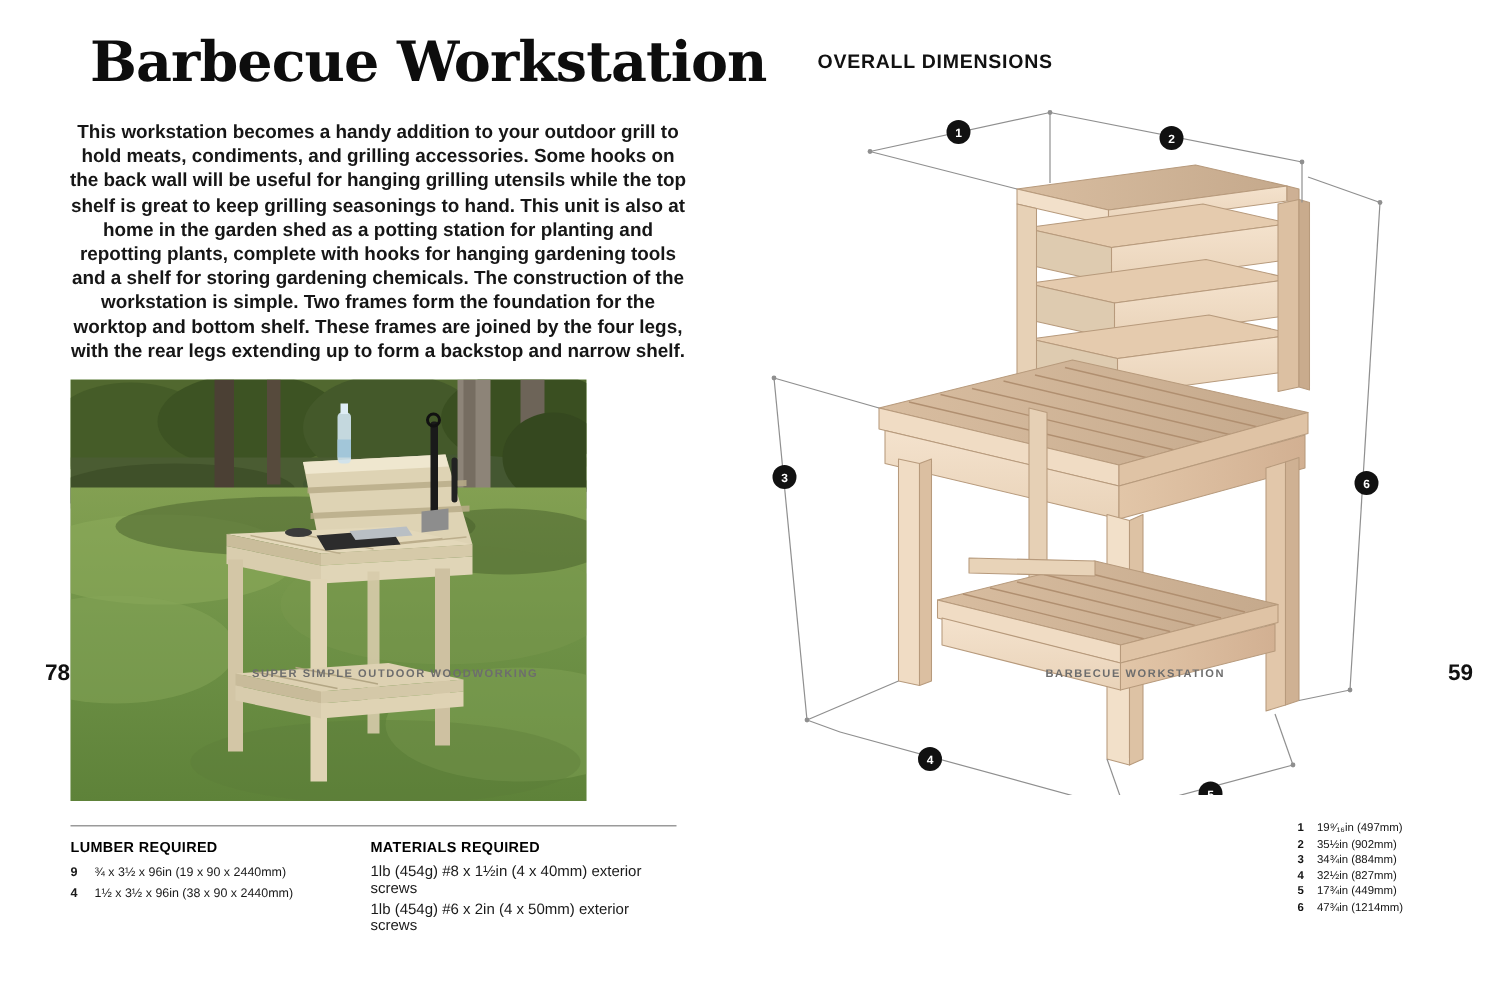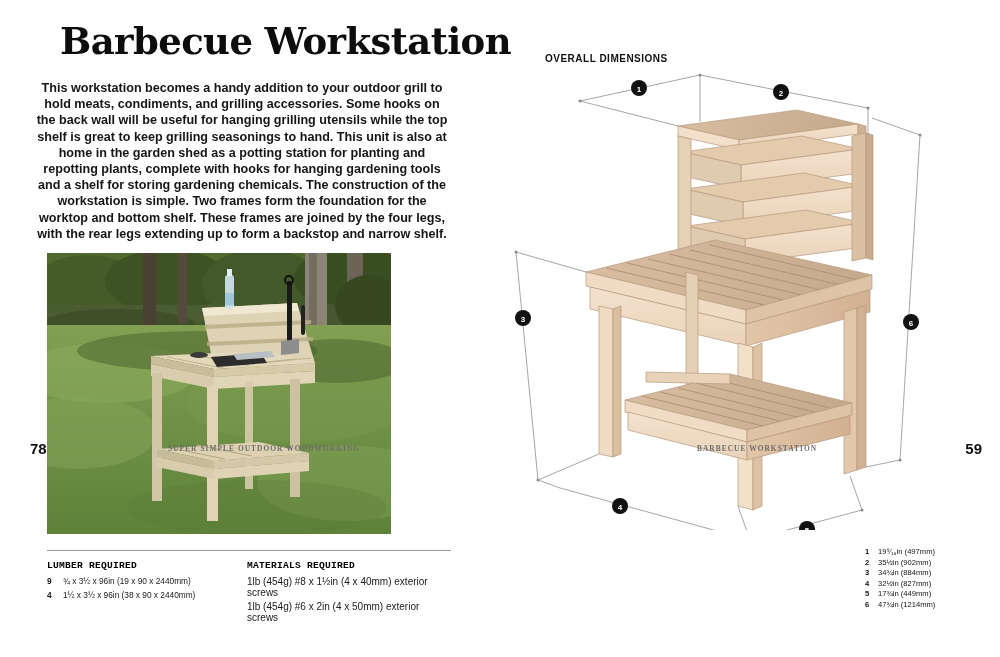--- a/index.html
+++ b/index.html
@@ -39,21 +39,21 @@
     font-size: 37px;
     letter-spacing: -0.6px;
     line-height: 1.05;
     color: #0d0d0d;
     white-space: nowrap;
   }
 
   
   .intro {
     position: absolute;
-    left: 36px;
+    left: 46px;
     top: 80px;
     width: 412px;
     text-align: center;
     font-size: 12.6px;
     line-height: 16.2px;
     font-weight: 600;
     color: #161616;
   }
 
   
@@ -75,21 +75,21 @@
     top: 550px;
     width: 404px;
     border-top: 1.4px solid #9a9a9a;
     padding-top: 9px;
     display: flex;
   }
   .infocol { font-size: 8.3px; color: #1a1a1a; }
   .infocol.left  { width: 200px; }
   .infocol.right { width: 204px; }
   .info-head {
-    font-family: Liberation Mono, monospace;
+    font-family: Liberation Sans, sans-serif;
     font-weight: 700;
     font-size: 9.6px;
     letter-spacing: 0.25px;
     margin-bottom: 5px;
     color: #000;
   }
   .lumber-row {
     display: flex;
     align-items: baseline;
     margin-bottom: 3px;
@@ -112,40 +112,39 @@
     font-weight: 700;
     font-size: 15px;
     color: #111;
     margin-left: 12px;
   }
   .folio-left  { left: 18px; }
   .folio-right { right: 18px; }
   .runhead {
     position: absolute;
     bottom: 20px;
-    font-family: Liberation Serif, serif;
+    font-family: Liberation Sans, sans-serif;
     font-weight: 700;
     font-size: 7.4px;
     letter-spacing: 1.05px;
     color: #6d6d6d;
     white-space: nowrap;
   }
   .runhead-left  { left: 168px; }
   .runhead-right { left: 197px; }
 
   
   .dims-label {
     position: absolute;
     left: 45px;
     top: 33px;
-    font-size: 10px;
+    font-size: 13px;
     font-weight: 700;
     letter-spacing: 0.5px;
     color: #111;
-    margin-top: 20px;
   }
   .drawing {
     position: absolute;
     left: 0;
     top: 40px;
     width: 500px;
     height: 490px;
   }
   .drawing svg { display: block; width: 100%; height: 100%; }
 

